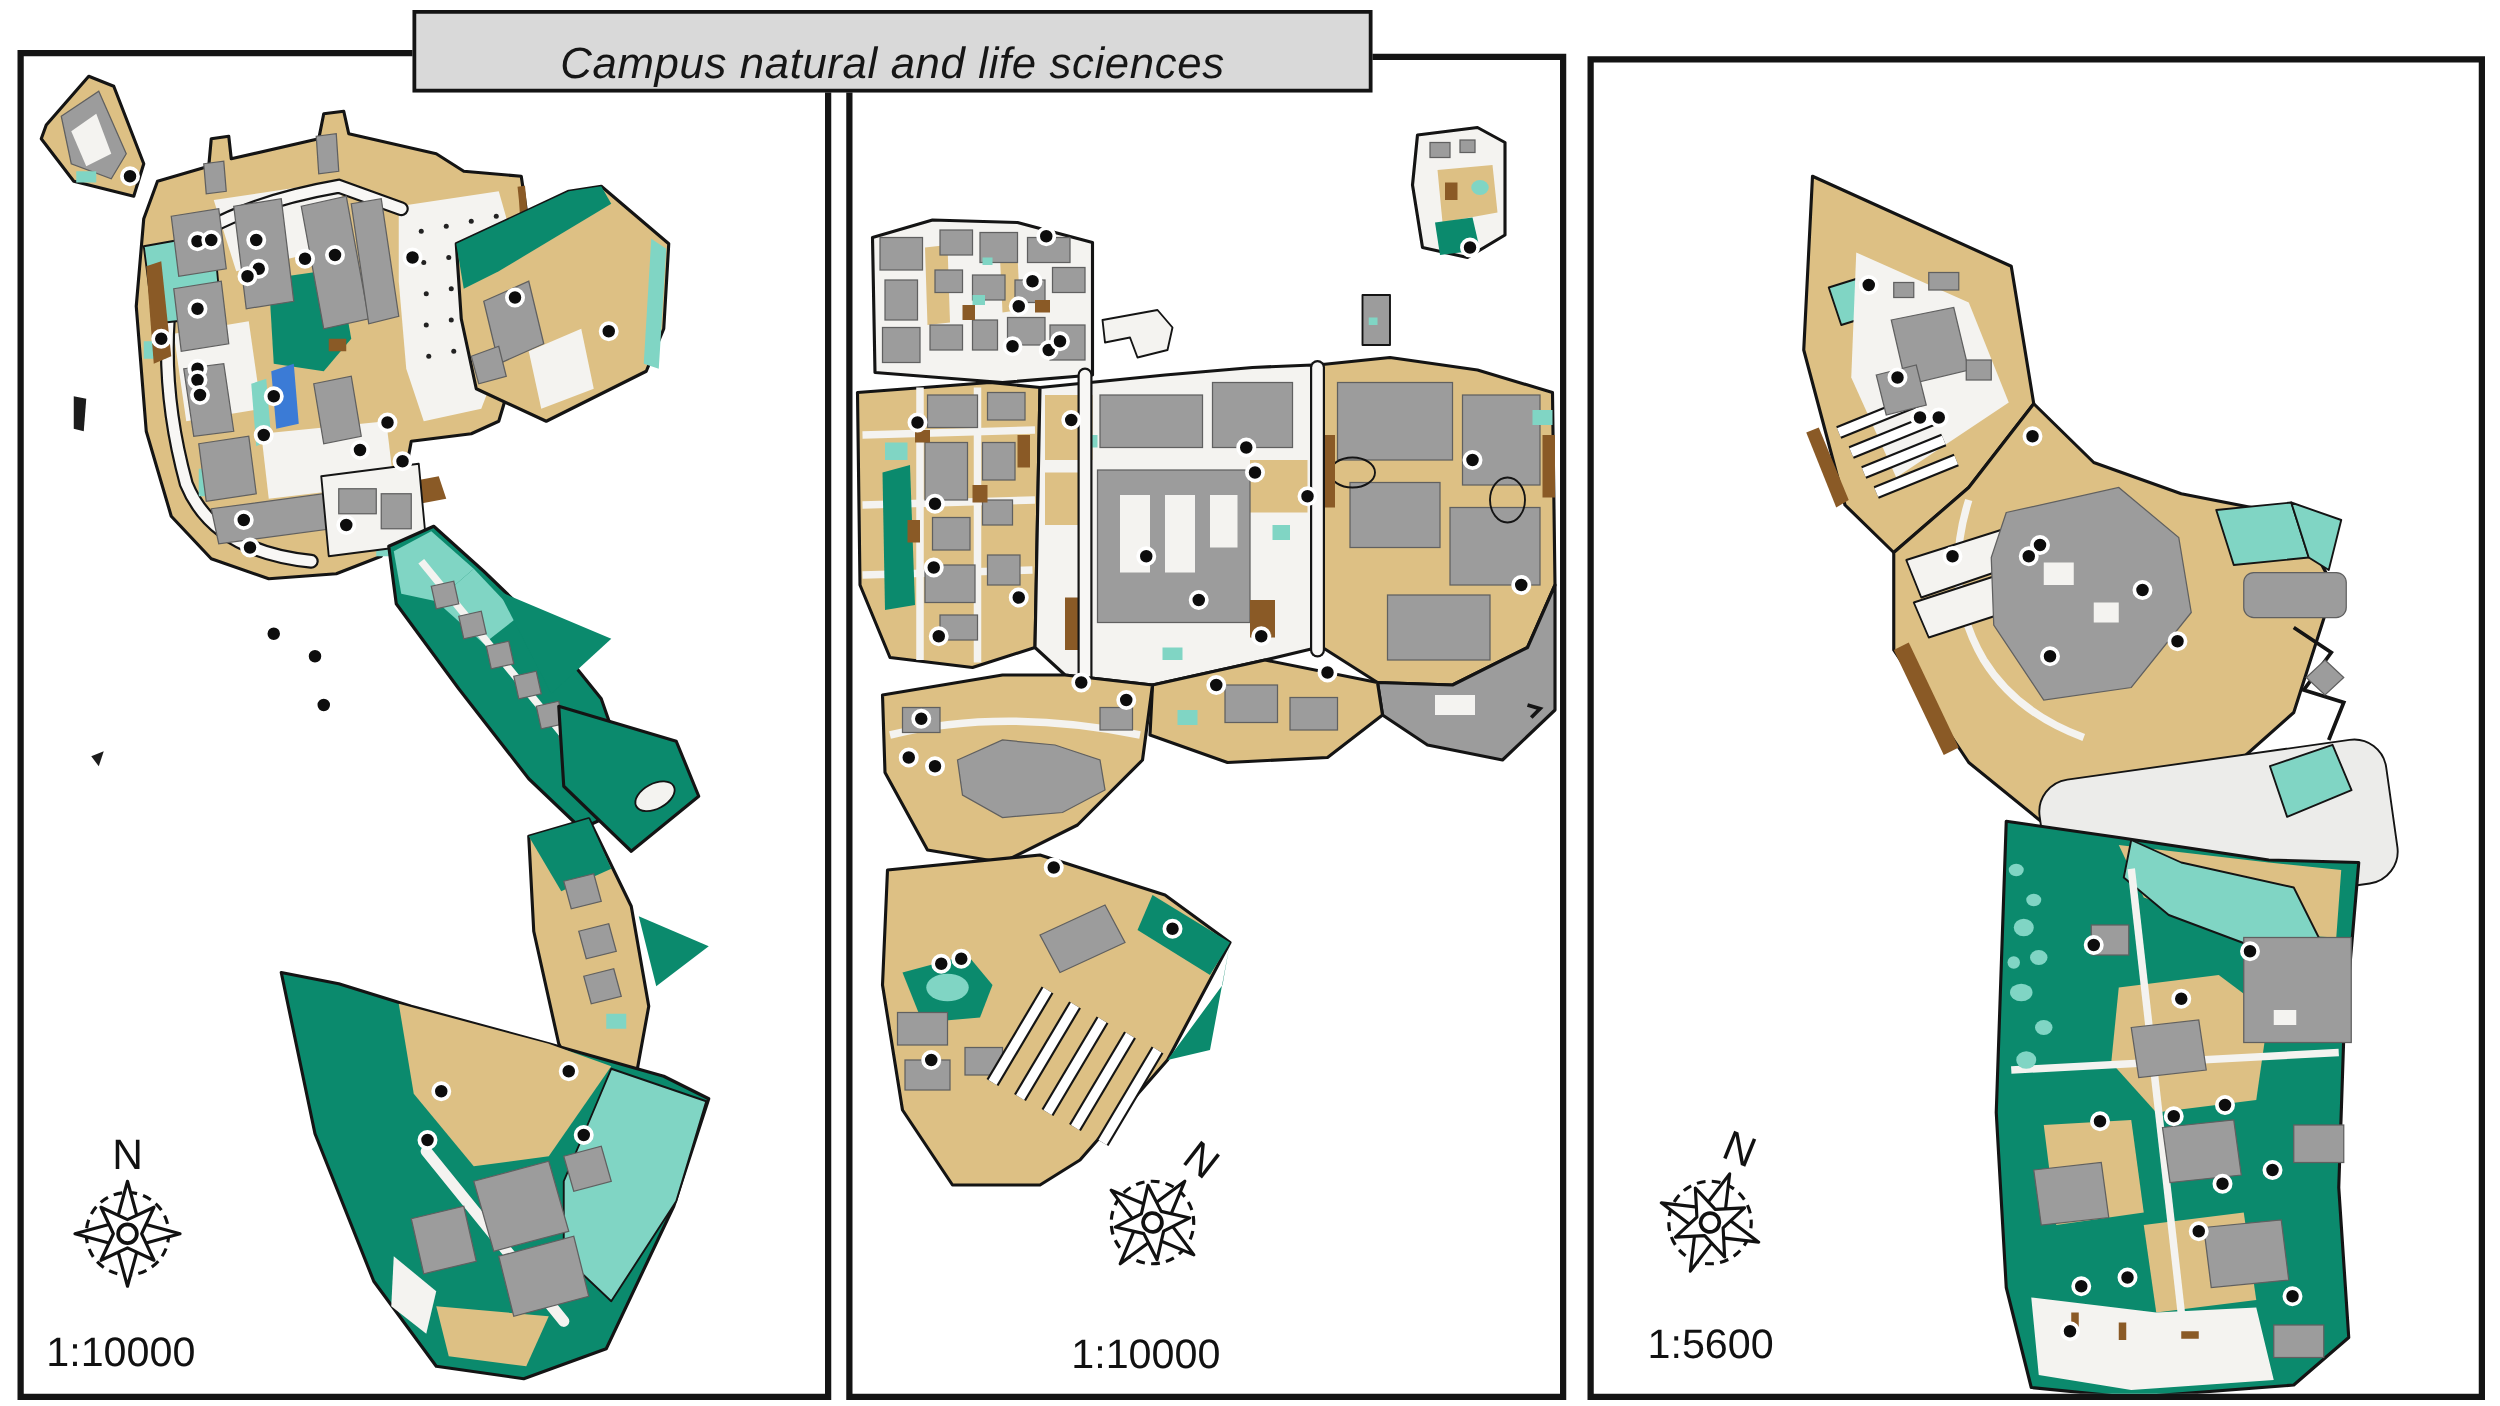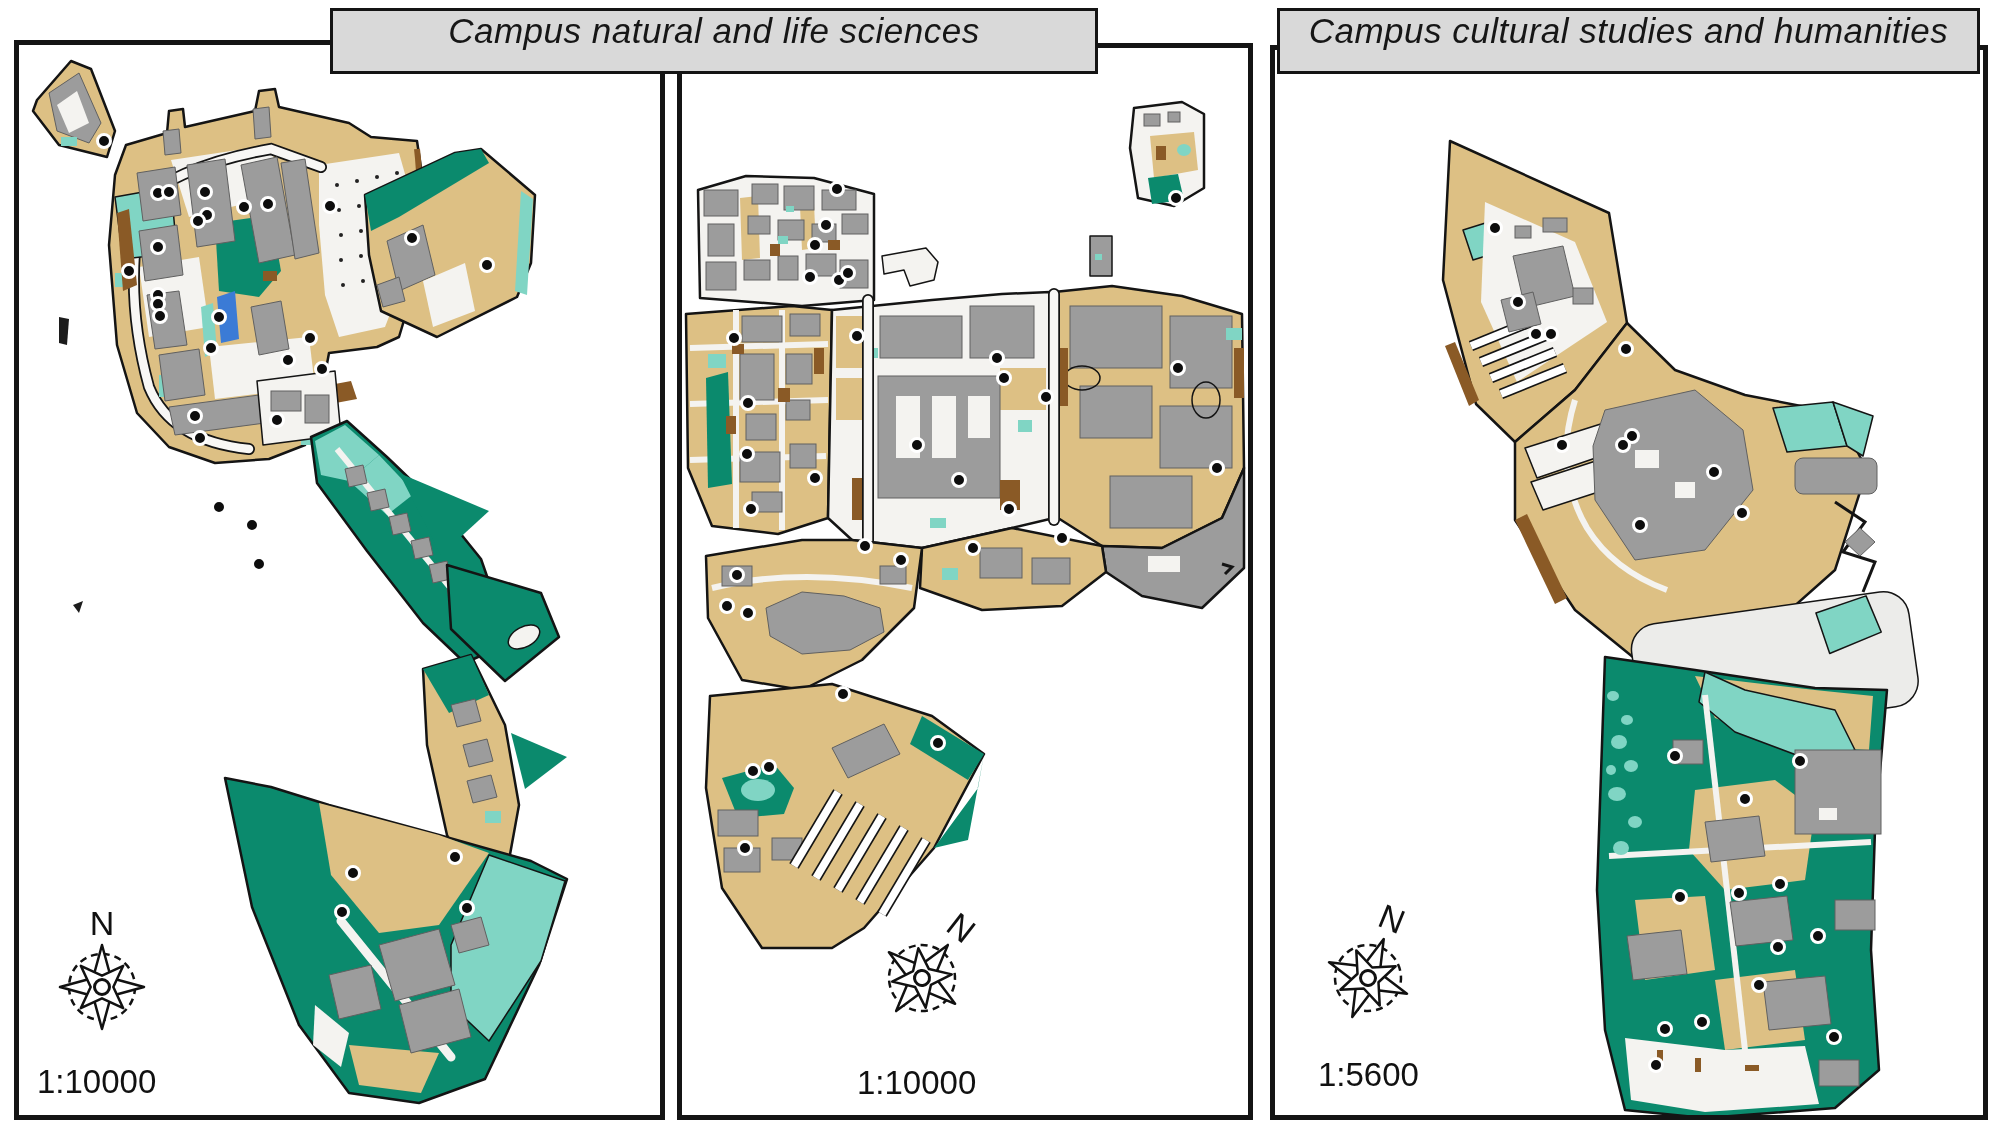--- a/index.html
+++ b/index.html
@@ -4,21 +4,21 @@
 <style>
   html,body{margin:0;padding:0;background:#ffffff;}
   .stage{position:relative;width:2000px;height:1125px;background:#fff;overflow:hidden;
          font-family:"Liberation Sans",sans-serif;}
   .panel{position:absolute;background:#fff;border:5px solid var(--outline);box-sizing:border-box;}
   #panel-left{left:14px;top:40px;width:651px;height:1080px;}
   #panel-middle{left:677px;top:43px;width:576px;height:1077px;}
   #panel-right{left:1270px;top:45px;width:718px;height:1075px;}
   .titlebox{position:absolute;top:8px;height:66px;background:var(--titlebg);
             border:3px solid var(--outline);box-sizing:border-box;z-index:5;
-            display:flex;align-items:flex-start;justify-content:center;}
+            display:flex;align-items:flex-end;justify-content:center;}
   #titlebox-left{left:330px;width:768px;}
   #titlebox-right{left:1277px;width:703px;}
   .titletext{font-style:italic;font-size:35px;color:#161616;letter-spacing:0.5px;white-space:nowrap;}
   svg{display:block;width:100%;height:100%;}
   
   .fg{fill:var(--ground);}  .ff{fill:var(--forest);}  .fl{fill:var(--lawn);}
   .fw{fill:var(--water);}   .fs{fill:var(--soil);}    .fp{fill:var(--path);}
   .fb{fill:var(--building);stroke:var(--bstroke);stroke-width:1;}
   .fplaza{fill:var(--plaza);}
   .ol{stroke:var(--outline);stroke-width:2.5;stroke-linejoin:round;}
@@ -498,17 +498,14 @@
         <circle class="chub" r="7.5"></circle>
         <text class="ntext" y="-52">N</text>
       </g>
       <text class="stext" x="43" y="1036">1:5600</text>
     </svg>
   </div>
 
   <div class="titlebox" id="titlebox-left">
     <span class="titletext">Campus natural and life sciences</span>
   </div>
-  <div class="titlebox" id="titlebox-right">
-    <span class="titletext">Campus cultural studies and humanities</span>
-  </div>
 
 </div>
 
 </body></html>

